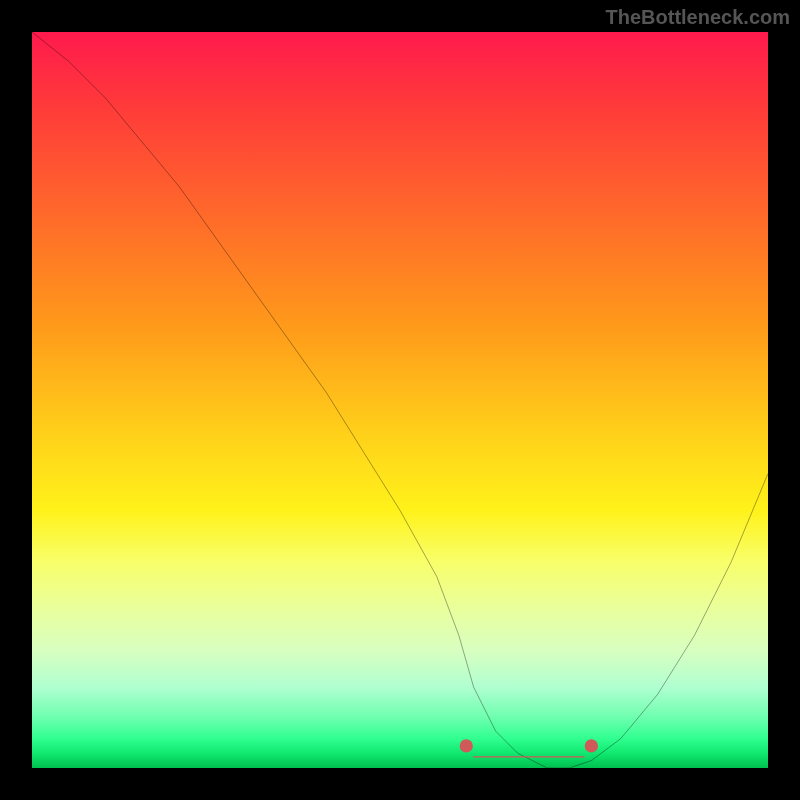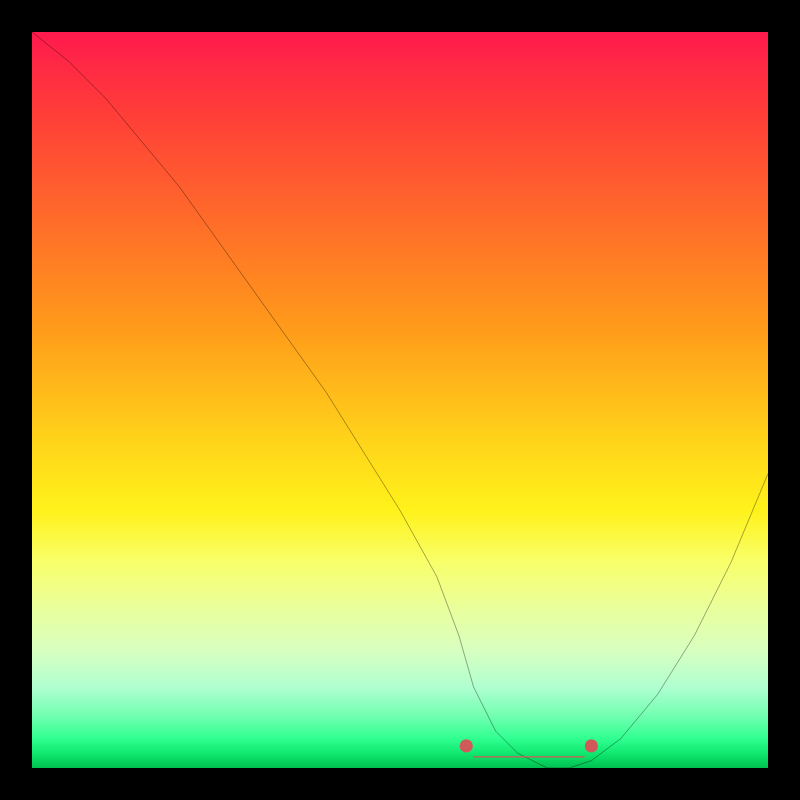--- a/index.html
+++ b/index.html
@@ -54,20 +54,21 @@
     left: 0;
     top: 0;
     width: 736px;
     height: 736px;
   }
 </style>
 </head>
 <body>
 
 <div class="container">
+  <div class="watermark">TheBottleneck.com</div>
   <div class="plot-area">
     <svg class="curve" viewBox="0 0 100 100" preserveAspectRatio="none">
       <path fill="none" stroke="#000" stroke-width="0.35" vector-effect="non-scaling-stroke" d="M0 0 L5 4 L10 9 L15 15 L20 21 L25 28 L30 35 L35 42 L40 49 L45 57 L50 65 L55 74 L58 82 L60 89 L63 95 L66 98 L70 100 L73 100 L76 99 L80 96 L85 90 L90 82 L95 72 L100 60"></path>
       <path fill="none" stroke="#d05a5a" stroke-width="1.2" stroke-linecap="round" vector-effect="non-scaling-stroke" d="M60 98.5 L75 98.5"></path>
       <circle r="0.9" fill="#d05a5a" cx="59" cy="97"></circle>
       <circle r="0.9" fill="#d05a5a" cx="76" cy="97"></circle>
     </svg>
   </div>
 </div>
 

